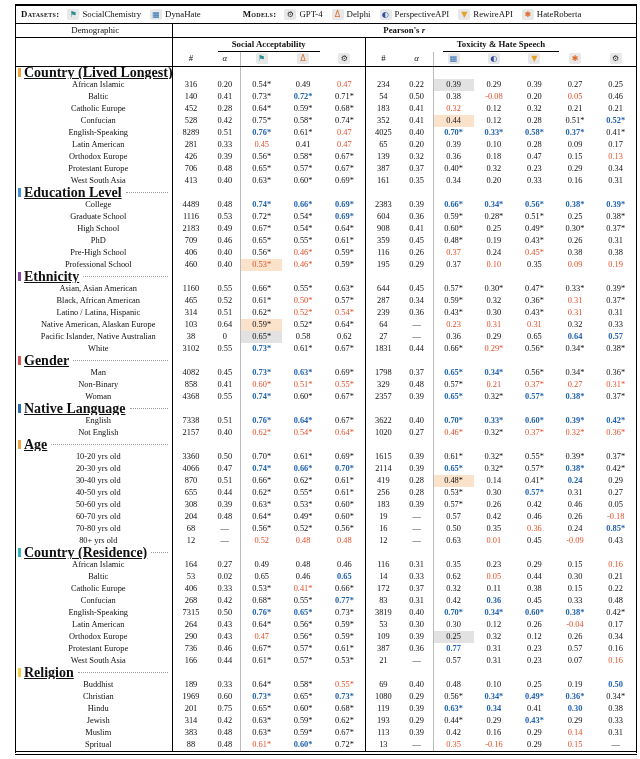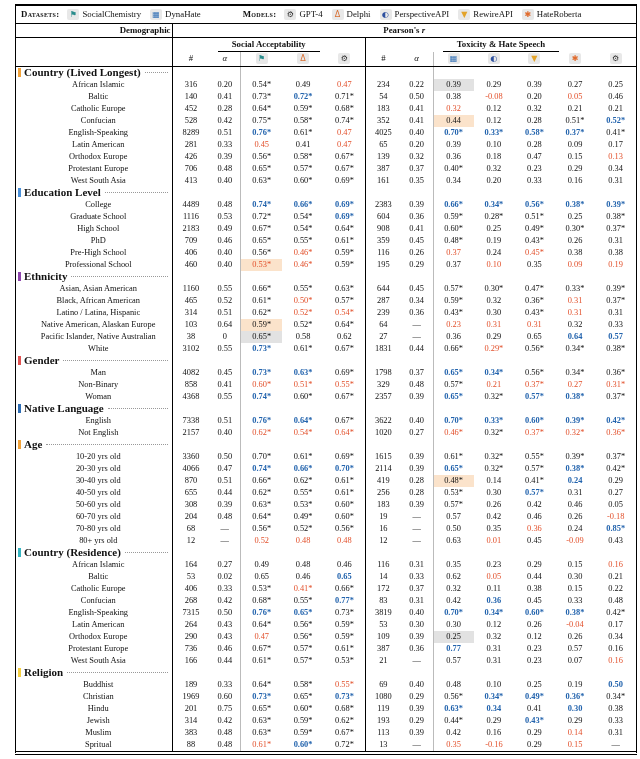--- a/index.html
+++ b/index.html
@@ -35,37 +35,37 @@
   }
   
   table { width:100%; border-collapse:collapse; table-layout:fixed; }
   th, td {
     font-size:8.4px; line-height:11.9px; padding:0 1px;
     text-align:center; overflow:hidden; white-space:nowrap;
     font-weight:normal;
   }
   thead th { font-size:8.8px; }
   .head-row1 th { border-bottom:1px solid #000; padding-top:1px; }
-  .demo-head { text-align:right; padding-left:4px; font-weight:bold; }
+  .demo-head { text-align:center; padding-left:4px; font-weight:normal; }
   .pearson { font-weight:bold; }
   .sec-title { padding-top:1px; }
   .sec-title .sec-inner {
     display:inline-block; font-weight:bold;
     border-bottom:1px solid #000; padding:0 14px 0 14px;
   }
   .icon-row th { border-bottom:1px solid #000; padding:1px 0 1px 0; }
   .vl-strong { border-left:1px solid #000; }
   .vl-mid { border-left:1px solid #bbb; }
   .it { font-style:italic; }
   tbody td { height:12px; }
   .demo-cell { text-align:center; padding-left:10px; }
   .group-cell { text-align:left; padding-left:2px; }
   .group-flex { display:flex; align-items:center; }
   .group-bar { display:inline-block; width:3px; height:9px; margin-right:3px; flex:0 0 3px; }
-  .group-name { font-weight:bold; font-size:11px; }
+  .group-name { font-weight:bold; font-size:14px;text-decoration:underline; }
   .dots { flex:1; border-bottom:1px dotted #999; height:1px; margin:0 3px 0 4px; }
   .c-blue { color:#2263ad; font-weight:bold; }
   .c-red  { color:#e2502b; }
   .bg-gray { background:#e2e2e2; }
   .bg-orange { background:#fbe3cb; }
 </style>
 </head>
 <body>
 
 <div class="page">

